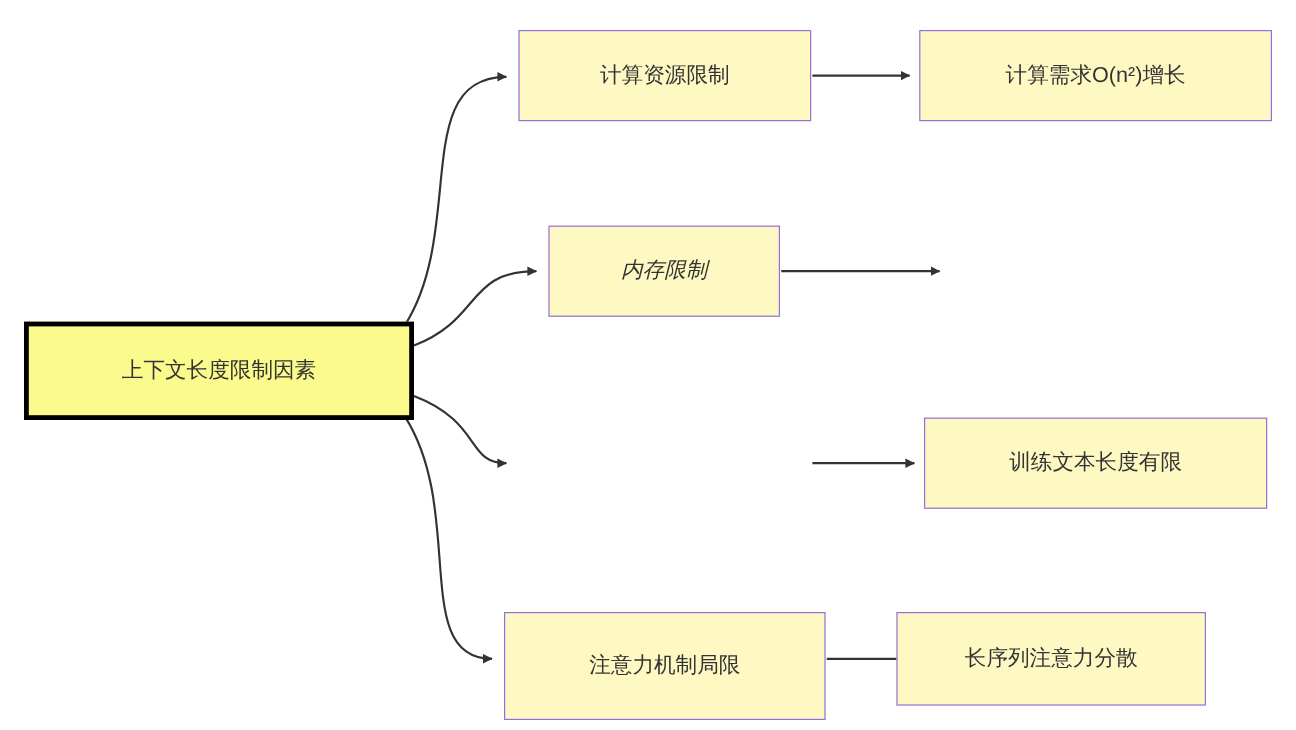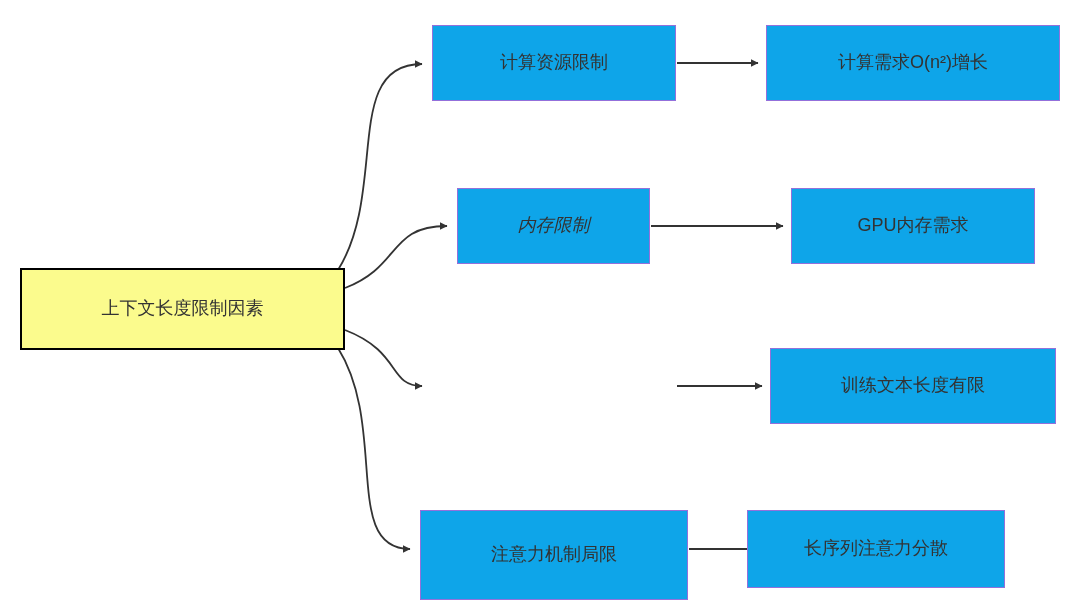--- a/index.html
+++ b/index.html
@@ -25,30 +25,30 @@
   }
   .node {
     position: absolute;
     display: flex;
     align-items: center;
     justify-content: center;
     box-sizing: border-box;
     font-size: 18px;
     color: #333333;
     text-align: center;
-    background: #0ea5e9;
+    background: #fef9c3;
     border: 1px solid #9370DB;
   }
   .node span {
     padding: 0 10px;
     line-height: 1.3;
   }
   .root {
     background: #FBFB8D;
-    border: 2px solid #000000;
+    border: 4px solid #000000;
     font-size: 18px;
   }
   
   .n-root { left: 20px;  top: 268px; width: 325px; height: 82px; }
   .n-m1   { left: 432px; top: 25px;  width: 244px; height: 76px; }
   .n-m2   { left: 457px; top: 188px; width: 193px; height: 76px; font-style: italic; }
   .n-m3   { left: 432px; top: 348px; width: 244px; height: 76px; }
   .n-m4   { left: 420px; top: 510px; width: 268px; height: 90px; }
   .n-e1   { left: 766px; top: 25px;  width: 294px; height: 76px; }
   .n-e2   { left: 791px; top: 188px; width: 244px; height: 76px; }
@@ -88,23 +88,20 @@
   <div class="node n-m2">
     <span>内存限制</span>
   </div>
   <div class="node n-m4">
     <span>注意力机制局限</span>
   </div>
 
   <div class="node n-e1">
     <span>计算需求O(n²)增长</span>
   </div>
-  <div class="node n-e2">
-    <span>GPU内存需求</span>
-  </div>
   <div class="node n-e3">
     <span>训练文本长度有限</span>
   </div>
   <div class="node n-e4">
     <span>长序列注意力分散</span>
   </div>
 
 </div>
 
 </body></html>

